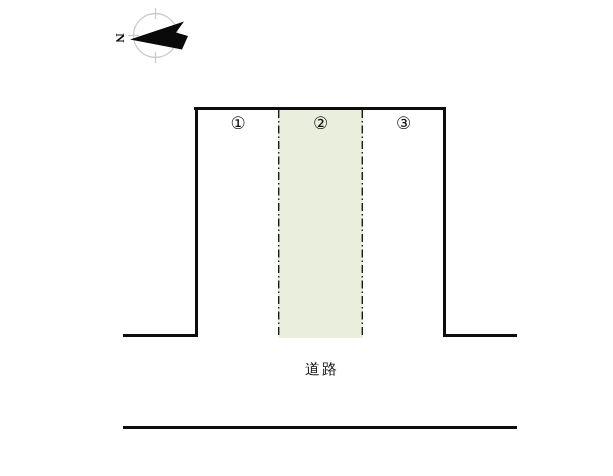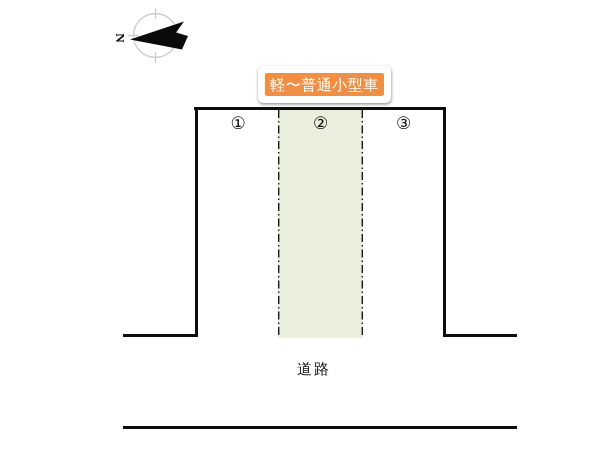--- a/index.html
+++ b/index.html
@@ -75,21 +75,21 @@
     display: inline-block;
     margin-top: 5px;
     font-size: 17px;
     color: #111111;
     line-height: 18px;
   }
   .dash-svg { left: 0; top: 0; width: 613px; height: 476px; pointer-events: none; }
 
   
   .road-label {
-    left: 284px; top: 360px;
+    left: 292px; top: 360px;
     width: 60px;
     text-align: center;
     font-size: 15px;
     color: #111111;
     letter-spacing: 2px;
   }
 </style>
 </head>
 <body>
 
@@ -98,23 +98,20 @@
   <svg class="abs compass-svg" viewBox="0 0 115 70" xmlns="http://www.w3.org/2000/svg">
     <circle cx="57.5" cy="32.5" r="22" fill="none" stroke="#cccccc" stroke-width="1.3"></circle>
     <line x1="57.5" y1="5" x2="57.5" y2="16" stroke="#cccccc" stroke-width="1.3"></line>
     <line x1="57.5" y1="49" x2="57.5" y2="60" stroke="#cccccc" stroke-width="1.3"></line>
     <line x1="30" y1="32.5" x2="41" y2="32.5" stroke="#cccccc" stroke-width="1.3"></line>
     <line x1="74" y1="32.5" x2="85" y2="32.5" stroke="#cccccc" stroke-width="1.3"></line>
     <polygon points="32,36.5 86,18.5 78,29.5 90,33 84,46.5" fill="#0a0a0a"></polygon>
   </svg>
   <span class="abs north-letter">N</span>
 
-  <div class="abs tooltip-card">
-    <div class="tooltip-box">軽〜普通小型車</div>
-  </div>
 
   <div class="abs space space-1">
     <span class="space-number">①</span>
   </div>
   <div class="abs space space-2">
     <span class="space-number">②</span>
   </div>
   <div class="abs space space-3">
     <span class="space-number">③</span>
   </div>

